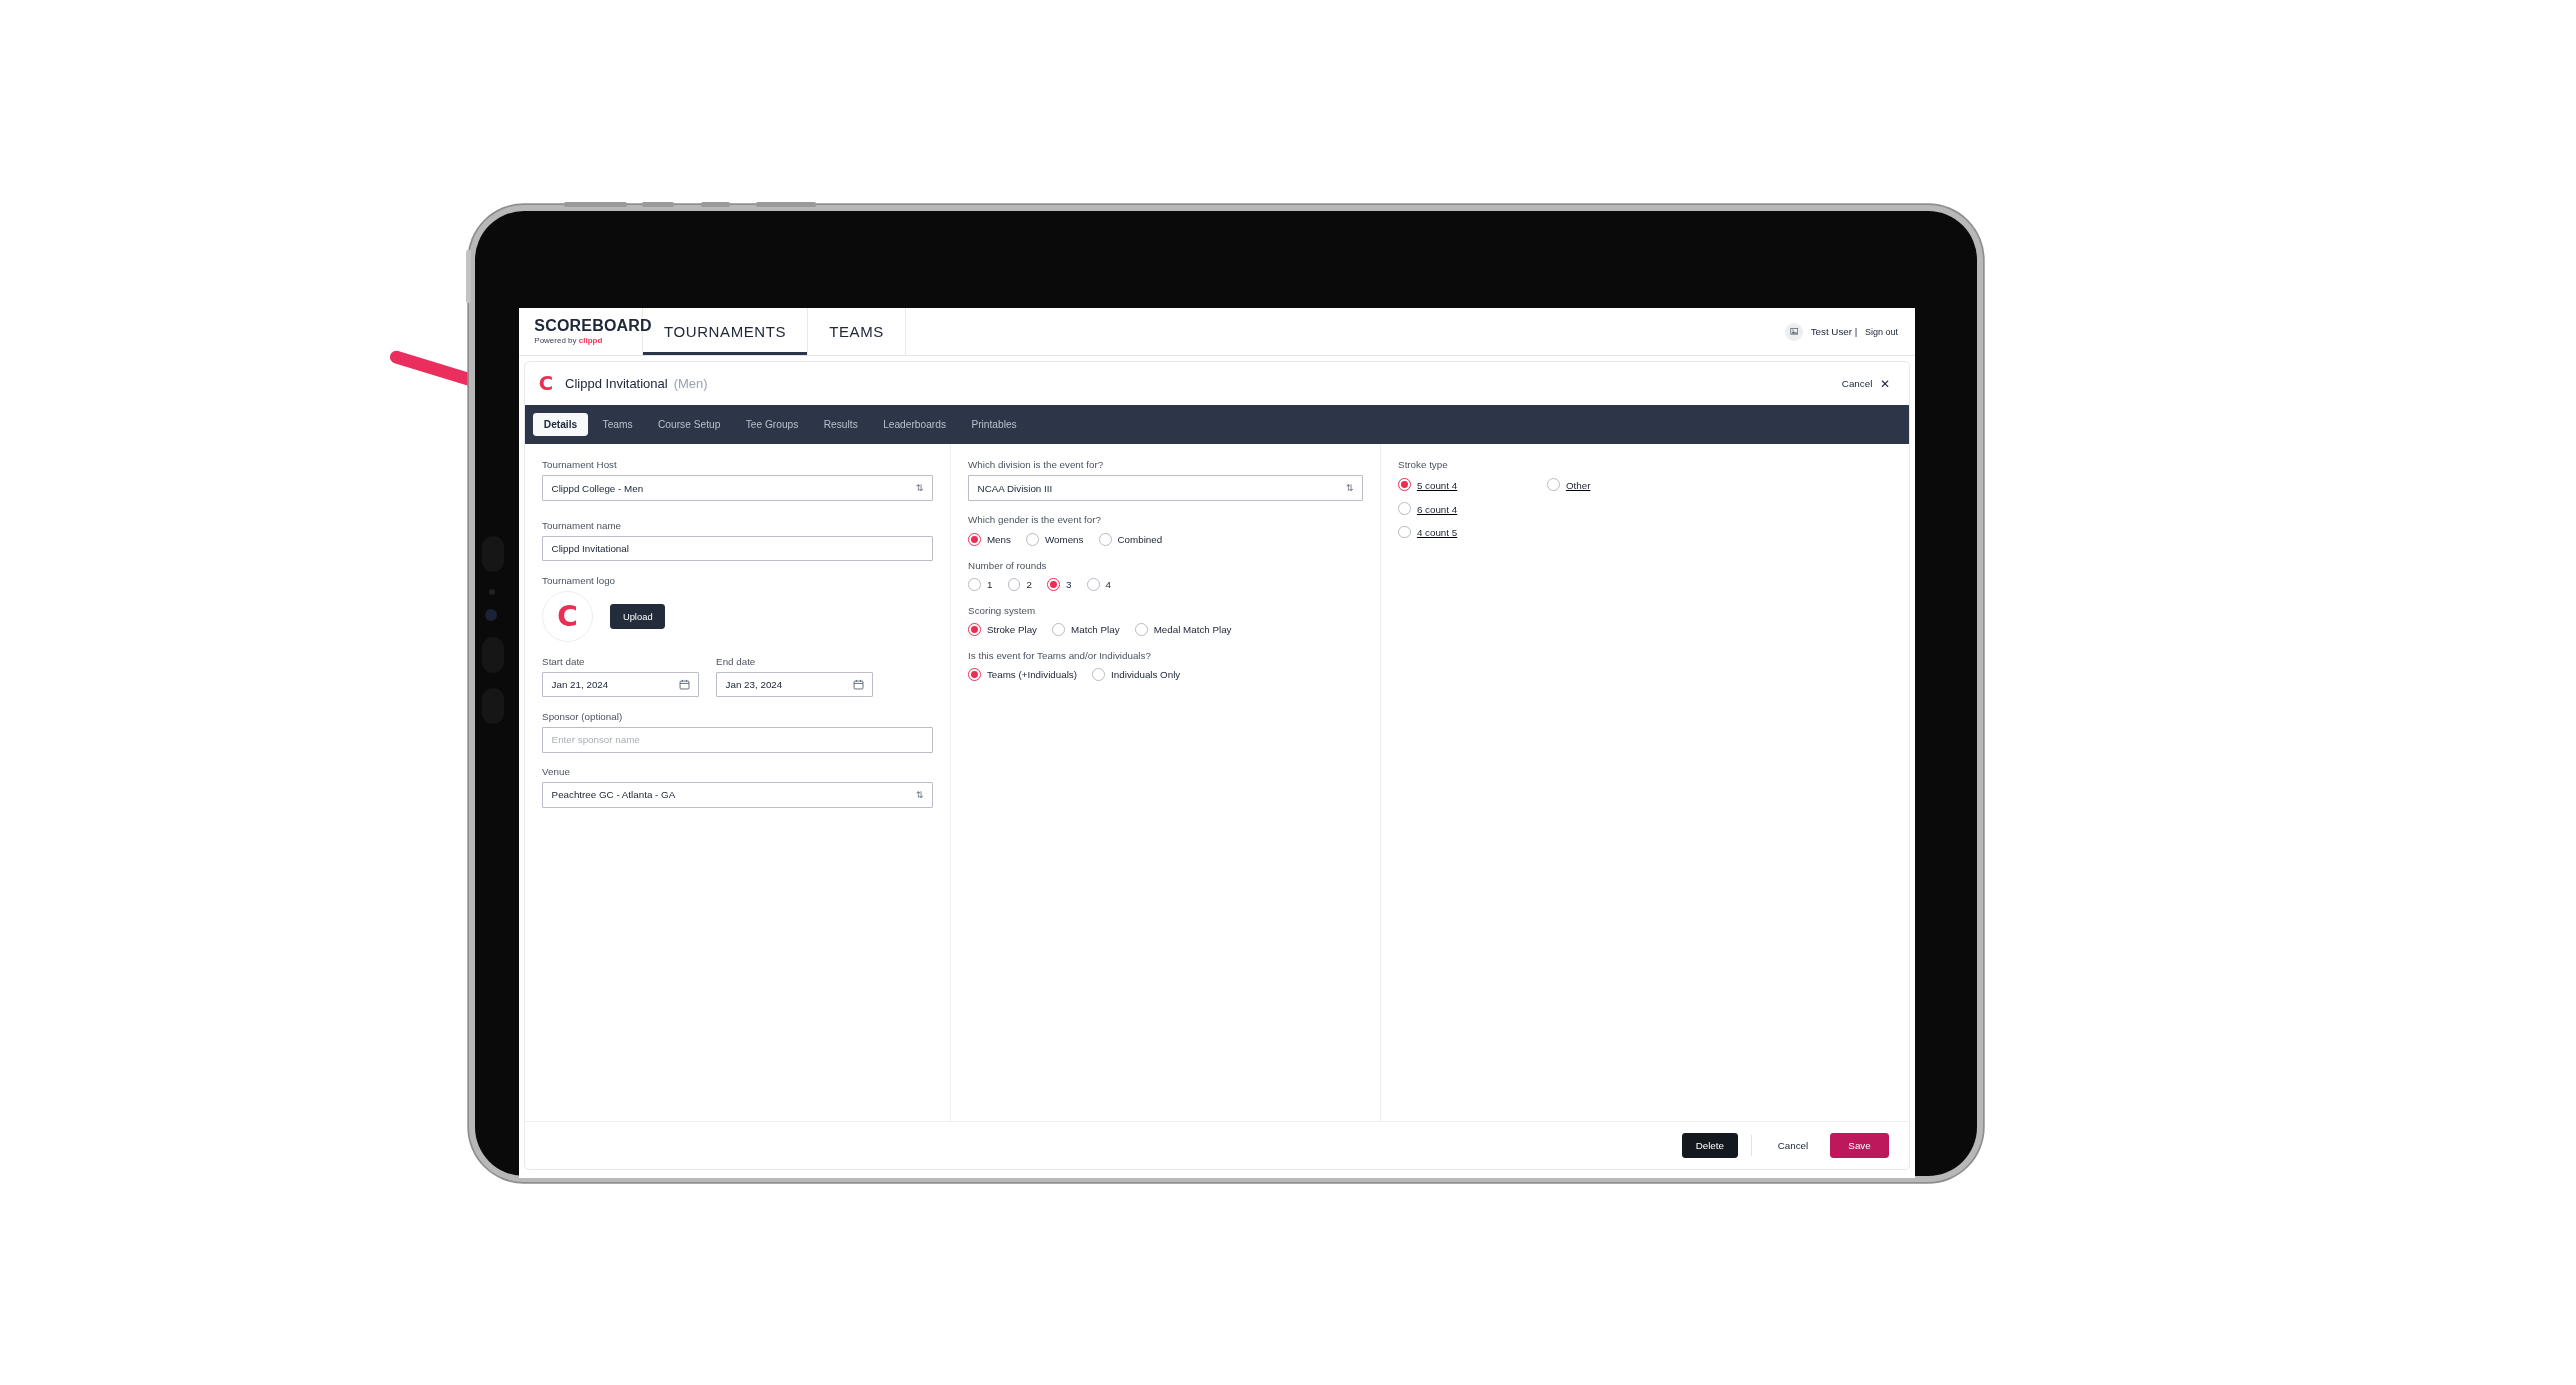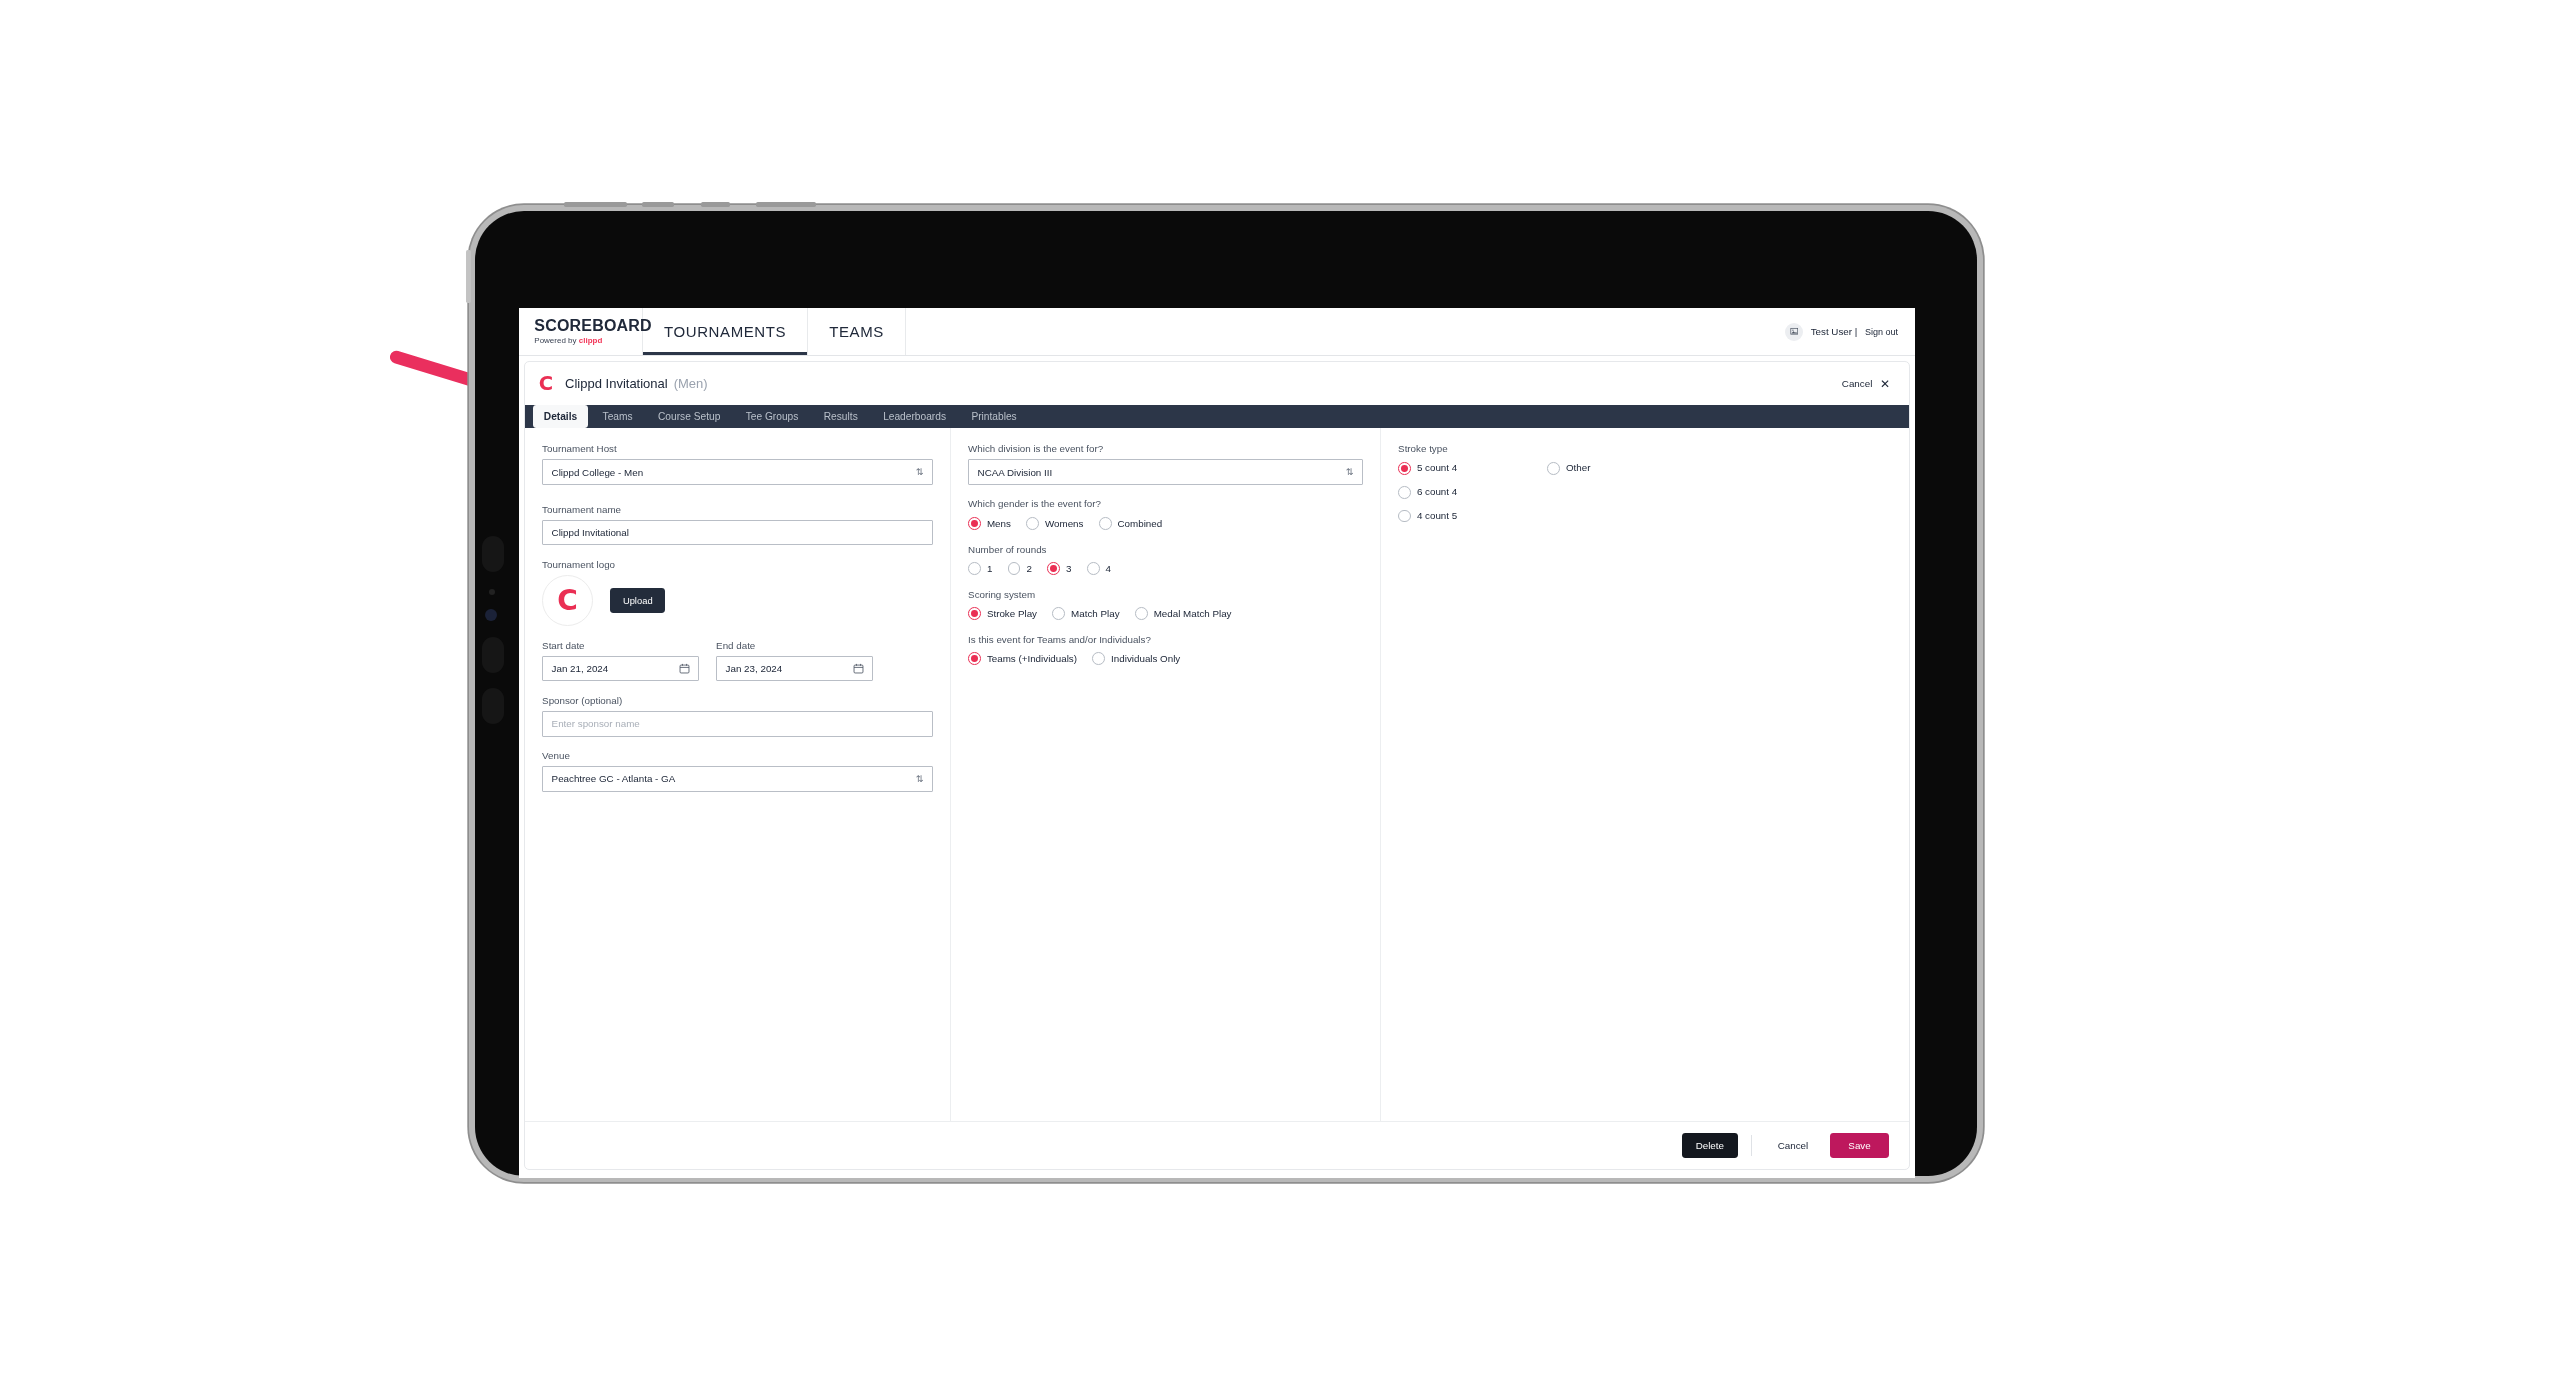--- a/index.html
+++ b/index.html
@@ -132,21 +132,21 @@
     margin-right: 12px;
   }
   #event-title { font-size: 13px; color: #20293a; }
   #event-gender { font-size: 13px; color: #9aa2ae; margin-left: 6px; }
   #header-spacer { flex: 1; }
   #cancel-top { font-size: 9.8px; color: #20293a; display:flex; align-items:center; gap:7.7px;}
   #cancel-x { font-size: 12px; color: #20293a; line-height: 1; }
 
   
   #tabstrip {
-    height: 23px; background: #2c3648;
+    height: 39px; background: #2c3648;
     display: flex; align-items: center; padding-left: 7.7px; gap: 3.4px;
   }
   .tab {
     font-size: 10.2px; color: #b9c0ca; padding: 0 11px;
     height: 23px; display: flex; align-items: center; border-radius: 3.4px;
   }
   .tab.active { background: #f7f8f9; color: #20293a; font-weight: 600; }
 
   
   #body { flex: 1; display: flex; }
@@ -194,21 +194,21 @@
     border: 1.4px solid #b6bcc4; margin-right: 6px;
     display: flex; align-items: center; justify-content: center;
     flex: 0 0 auto;
   }
   .radio.on { border-color: #ea2f54; }
   .radio.on::after {
     content: ""; width: 6.8px; height: 6.8px; border-radius: 50%; background: #ea2f54;
   }
   .radio-label { font-size: 9.8px; color: #20293a; }
 
-  .stack-item { display: flex; align-items: flex-start; margin-bottom: 11px; }
+  .stack-item { display: flex; align-items: flex-end; margin-bottom: 11px; text-decoration: underline; }
 
   #format-grid { display: flex; }
   #format-col-a { width: 149px; }
 
   
   #card-footer {
     height: 48px; border-top: 0.9px solid #eceef0;
     display: flex; align-items: center; justify-content: flex-end;
     padding-right: 20.4px; gap: 0;
   }

